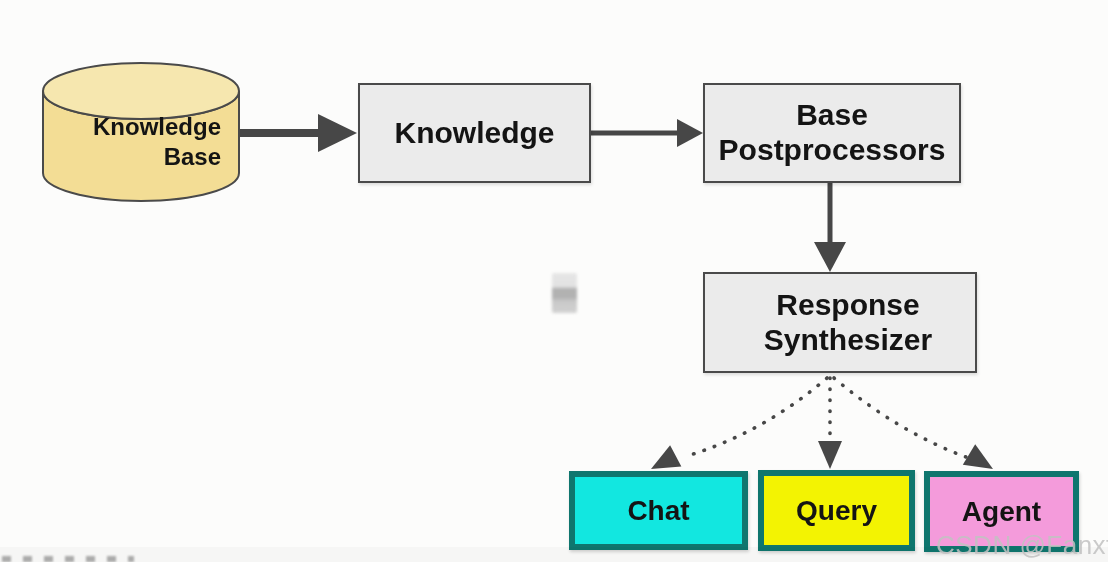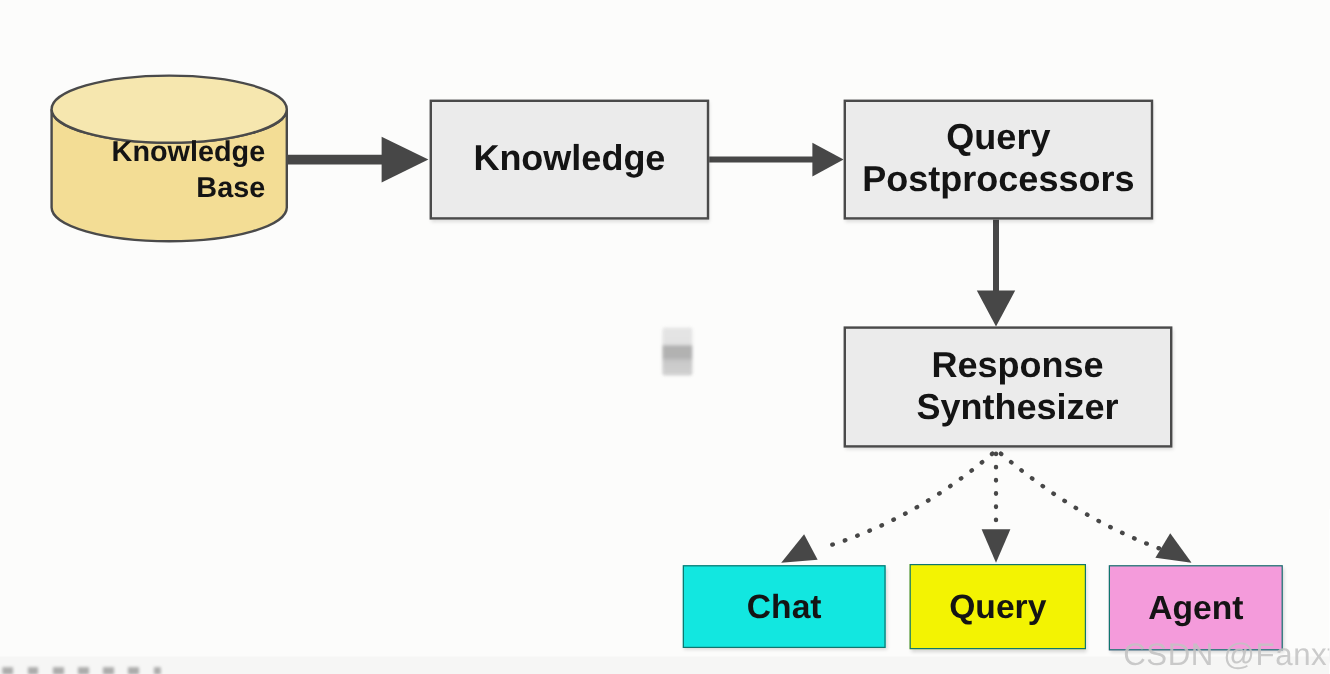--- a/index.html
+++ b/index.html
@@ -13,21 +13,21 @@
     position:absolute;display:flex;align-items:center;justify-content:center;
     text-align:center;font-weight:bold;color:var(--text,#141414);
   }
   .box-gray{
     background:var(--box-fill,#ebebeb);
     border:2px solid var(--box-border,#4a4a4a);
     font-size:30px;line-height:1.16;
     box-shadow:1px 2px 3px rgba(0,0,0,.13);
   }
   .box-colored{
-    border:1px solid #0f766e;font-size:28px;
+    border:6px solid #0f766e;font-size:28px;
     box-shadow:1px 2px 3px rgba(0,0,0,.16);
   }
   .cyl-label{
     position:absolute;left:61px;top:112px;width:160px;text-align:right;
     font-weight:bold;font-size:24px;line-height:1.25;color:var(--text,#141414);
   }
   .dotted{
     fill:none;stroke:var(--arrow,#474747);stroke-width:3.6;
     stroke-linecap:round;stroke-dasharray:0.5 10.5;
   }
@@ -95,21 +95,21 @@
     </g>
   </svg>
 
   <div class="cyl-label">Knowledge Base</div>
 
   <div class="box box-gray" style="left:358px;top:83px;width:229px;height:96px;">
     <span>Knowledge</span>
   </div>
 
   <div class="box box-gray" style="left:703px;top:83px;width:254px;height:96px;">
-    <span>Query Postprocessors</span>
+    <span>Base Postprocessors</span>
   </div>
 
   <div class="box box-gray" style="left:703px;top:272px;width:254px;height:97px;padding-left:16px;">
     <span>Response Synthesizer</span>
   </div>
 
   <div class="box box-colored" style="left: 569px; top: 471px; width: 167px; height: 67px; background: rgb(18, 231, 224);">
     <span>Chat</span>
   </div>
 

